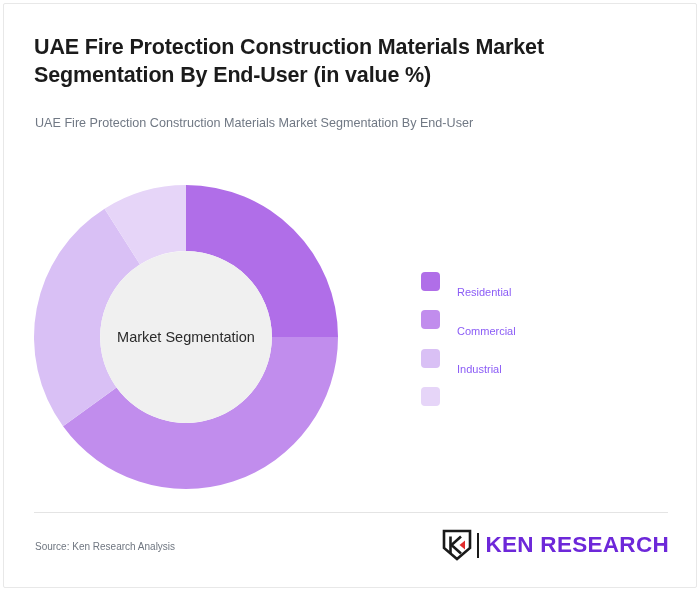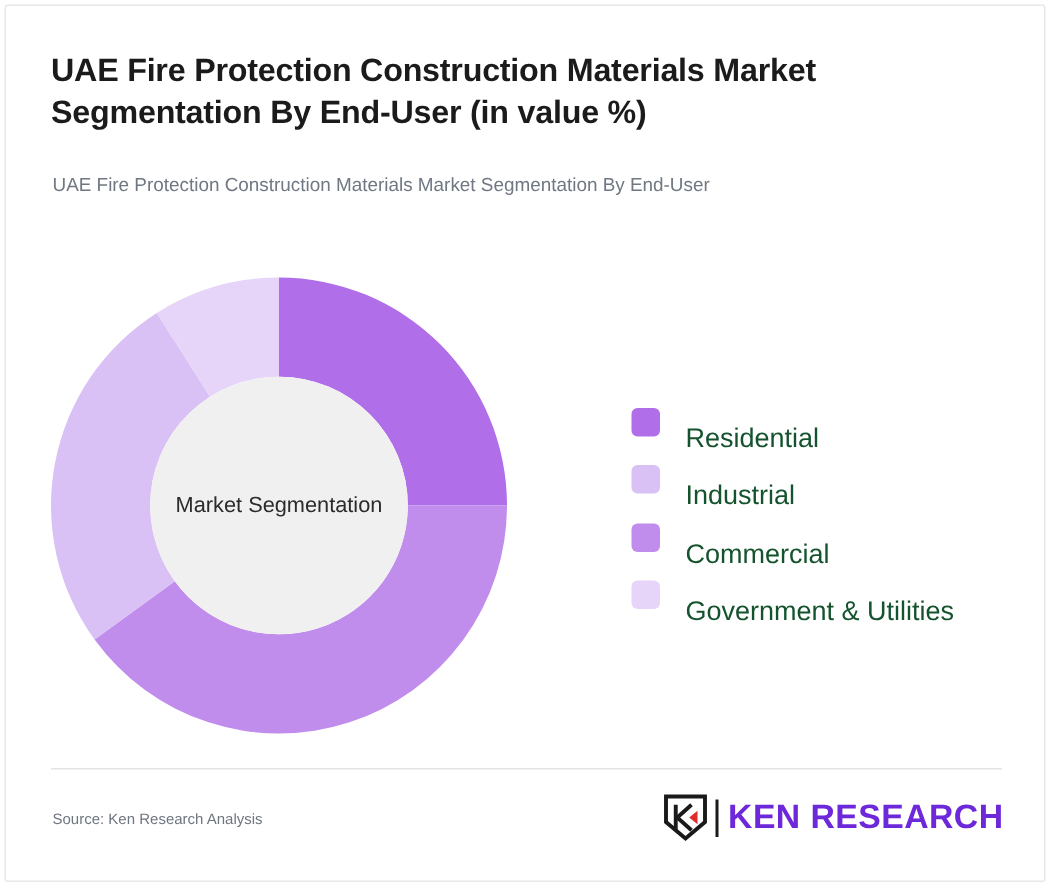--- a/index.html
+++ b/index.html
@@ -86,22 +86,22 @@
     height: 38.5px;
   }
   .legend-swatch {
     width: 19px;
     height: 19px;
     border-radius: 4px;
     flex: none;
   }
   .legend-label {
     margin-left: 17px;
-    font-size: 18px;
-    color: #14532d;
+    font-size: 11px;
+    color: #8b5cf6;
     white-space: nowrap;
     margin-top: 22px;
   }
   .divider {
     position: absolute;
     left: 30px;
     top: 508px;
     width: 634px;
     height: 1px;
     background: #e4e4e4;
@@ -165,30 +165,29 @@
         </svg>
       <div class="donut-center-label">Market Segmentation</div>
     </div>
 
     <div class="legend" id="legend">
         <div class="legend-row">
           <span class="legend-swatch" style="background: rgb(176, 110, 232);"></span>
           <span class="legend-label">Residential</span>
         </div>
         <div class="legend-row">
+          <span class="legend-swatch" style="background: rgb(193, 141, 237);"></span>
+          <span class="legend-label">Commercial</span>
+        </div>
+        <div class="legend-row">
           <span class="legend-swatch" style="background: rgb(217, 192, 245);"></span>
           <span class="legend-label">Industrial</span>
         </div>
         <div class="legend-row">
-          <span class="legend-swatch" style="background: rgb(193, 141, 237);"></span>
-          <span class="legend-label">Commercial</span>
-        </div>
-        <div class="legend-row">
           <span class="legend-swatch" style="background: rgb(230, 213, 248);"></span>
-          <span class="legend-label">Government &amp; Utilities</span>
         </div>
       </div>
 
   </div>
 
   <div class="divider"></div>
 
   <div class="source">Source: Ken Research Analysis</div>
 
   <div class="logo">

